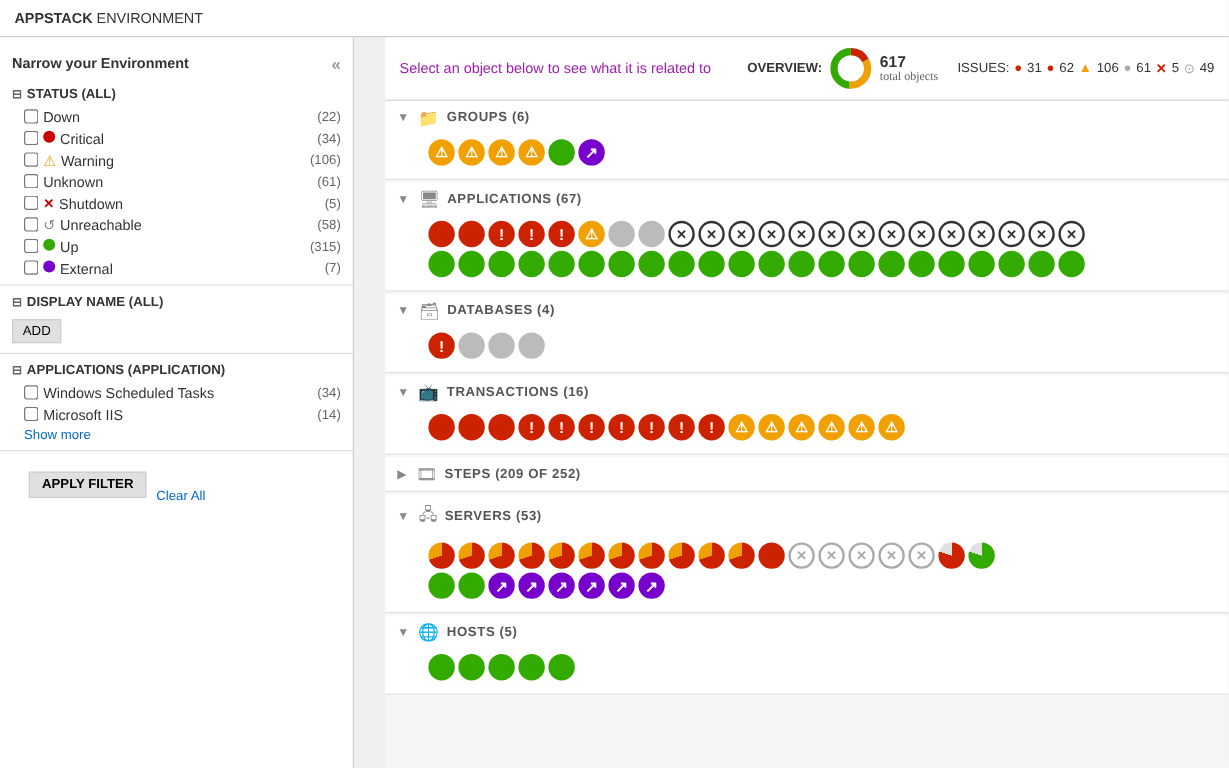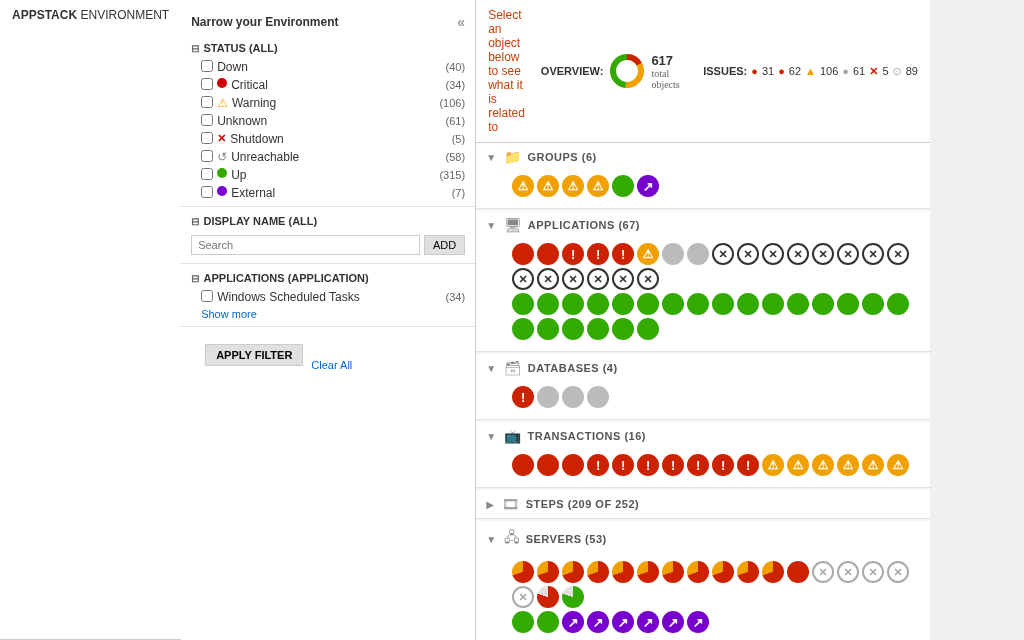--- a/index.html
+++ b/index.html
@@ -1,24 +1,24 @@
 <!DOCTYPE html>
 <html><head>
   <meta charset="utf-8">
   <style>
     * { box-sizing: border-box; margin: 0; padding: 0; }
     body { font-family: Arial, sans-serif; font-size: 12px; background: #f0f0f0; color: #333; }
 
-    #app { display: flex; flex-direction: row; width: 930px; height: 640px; background: #f0f0f0; }
+    #app { display: flex; flex-direction: column; width: 1024px; height: 640px; background: #f0f0f0; }
 
     
     #header { background: #fff; padding: 8px 12px; border-bottom: 1px solid #ccc; }
 
     
-    #main { display: flex; flex: 1; overflow: hidden; }
+    #main { display: flex; flex: 1; overflow: hidden; gap: 26px; }
 
     
     #sidebar { width: 295px; background: #fff; border-right: 1px solid #ccc; overflow-y: auto; padding: 8px 0; flex-shrink: 0; }
     .sidebar-section { margin-bottom: 4px; }
     .sidebar-row { display: flex; align-items: center; padding: 2px 10px 2px 20px; justify-content: space-between; }
     .sidebar-row .left { display: flex; align-items: flex-start; gap: 4px; }
     .sidebar-row .count { color: #666; font-size: 11px; }
     .narrow-header { display: flex; justify-content: space-between; align-items: center; padding: 6px 10px 8px 10px; font-size: 12px; font-weight: bold; }
     .collapse-btn { color: #999; font-size: 14px; cursor: pointer; }
     .section-title { display: flex; align-items: center; gap: 4px; padding: 4px 10px; font-size: 11px; font-weight: bold; color: #333; cursor: pointer; }
@@ -37,25 +37,25 @@
     .status-dot { width: 10px; height: 10px; border-radius: 50%; display: inline-block; }
     .dot-red { background: #cc0000; }
     .dot-green { background: #33aa00; }
     .dot-purple { background: #7700cc; }
 
     
     #content { flex: 1; overflow-y: auto; background: #f5f5f5; }
 
     
     .content-topbar { background: #fff; border-bottom: 1px solid #ccc; padding: 8px 12px; display: flex; align-items: center; gap: 16px; }
-    .select-msg { font-size: 12px; color: #c2410c; flex: 1; }
+    .select-msg { font-size: 12px; color: #a21caf; flex: 1; }
     .overview-section { display: flex; align-items: center; gap: 6px; }
     .overview-label { font-size: 11px; font-weight: bold; color: #333; }
     .issues-section { display: flex; align-items: center; gap: 4px; font-size: 11px; }
-    .issues-label { font-weight: bold; text-align: right; }
+    .issues-label { font-weight: normal; text-align: right; }
 
     
     .env-section { background: #fff; margin-bottom: 2px; border-bottom: 1px solid #e0e0e0; }
     .env-section-header { display: flex; align-items: center; gap: 6px; padding: 6px 10px; cursor: pointer; }
     .env-section-header .sec-icon { color: #888; font-size: 14px; }
     .env-section-header .sec-title { font-size: 11px; font-weight: bold; color: #555; text-transform: uppercase; letter-spacing: 0.5px; }
     .env-section-body { padding: 4px 10px 8px 36px; }
     .objects-row { display: flex; flex-wrap: wrap; gap: 3px; margin-bottom: 3px; }
 
     
@@ -94,21 +94,21 @@
         <div class="section-title">
           <span class="expand-icon">⊟</span>
           <span>STATUS (ALL)</span>
         </div>
 
         <div class="sidebar-row">
           <div class="left">
             <input type="checkbox" style="">
             <span>Down</span>
           </div>
-          <span class="count">(40)</span>
+          <span class="count">(22)</span>
         </div>
         <div class="sidebar-row">
           <div class="left">
             <input type="checkbox" style="">
             <span class="status-dot dot-red"></span>
             <span>Critical</span>
           </div>
           <span class="count">(34)</span>
         </div>
         <div class="sidebar-row">
@@ -161,38 +161,44 @@
       </div>
 
       <div class="divider"></div>
 
       <div class="sidebar-section">
         <div class="section-title">
           <span class="expand-icon">⊟</span>
           <span>DISPLAY NAME (ALL)</span>
         </div>
         <div class="search-row">
-          <input type="text" placeholder="Search" style="">
           <button>ADD</button>
         </div>
       </div>
 
       <div class="divider"></div>
 
       <div class="sidebar-section">
         <div class="section-title">
           <span class="expand-icon">⊟</span>
           <span>APPLICATIONS (APPLICATION)</span>
         </div>
         <div class="sidebar-row">
           <div class="left">
             <input type="checkbox" style="">
             <span>Windows Scheduled Tasks</span>
           </div>
           <span class="count">(34)</span>
+        </div>
+        <div class="sidebar-row">
+          <div class="left">
+            <input type="checkbox" style="">
+            <span>Microsoft IIS</span>
+          </div>
+          <span class="count">(14)</span>
         </div>
         <div class="show-more">Show more</div>
       </div>
 
       <div class="divider"></div>
 
 
       <div class="filter-btns">
         <button class="apply-btn">APPLY FILTER</button>
         <span class="clear-btn">Clear All</span>
@@ -227,21 +233,21 @@
           <span>31</span>
           <span style="color:#cc2200;">●</span>
           <span>62</span>
           <span style="color:#f0a000;">▲</span>
           <span>106</span>
           <span style="color:#aaa;">●</span>
           <span>61</span>
           <span style="color:#cc2200;font-weight:bold;">✕</span>
           <span>5</span>
           <span style="color:#aaa;">⊙</span>
-          <span>89</span>
+          <span>49</span>
         </div>
       </div>
 
       <div class="env-section">
         <div class="env-section-header">
           <span class="chevron">▼</span>
           <span class="sec-icon">📁</span>
           <span class="sec-title">GROUPS (6)</span>
         </div>
         <div class="env-section-body">

